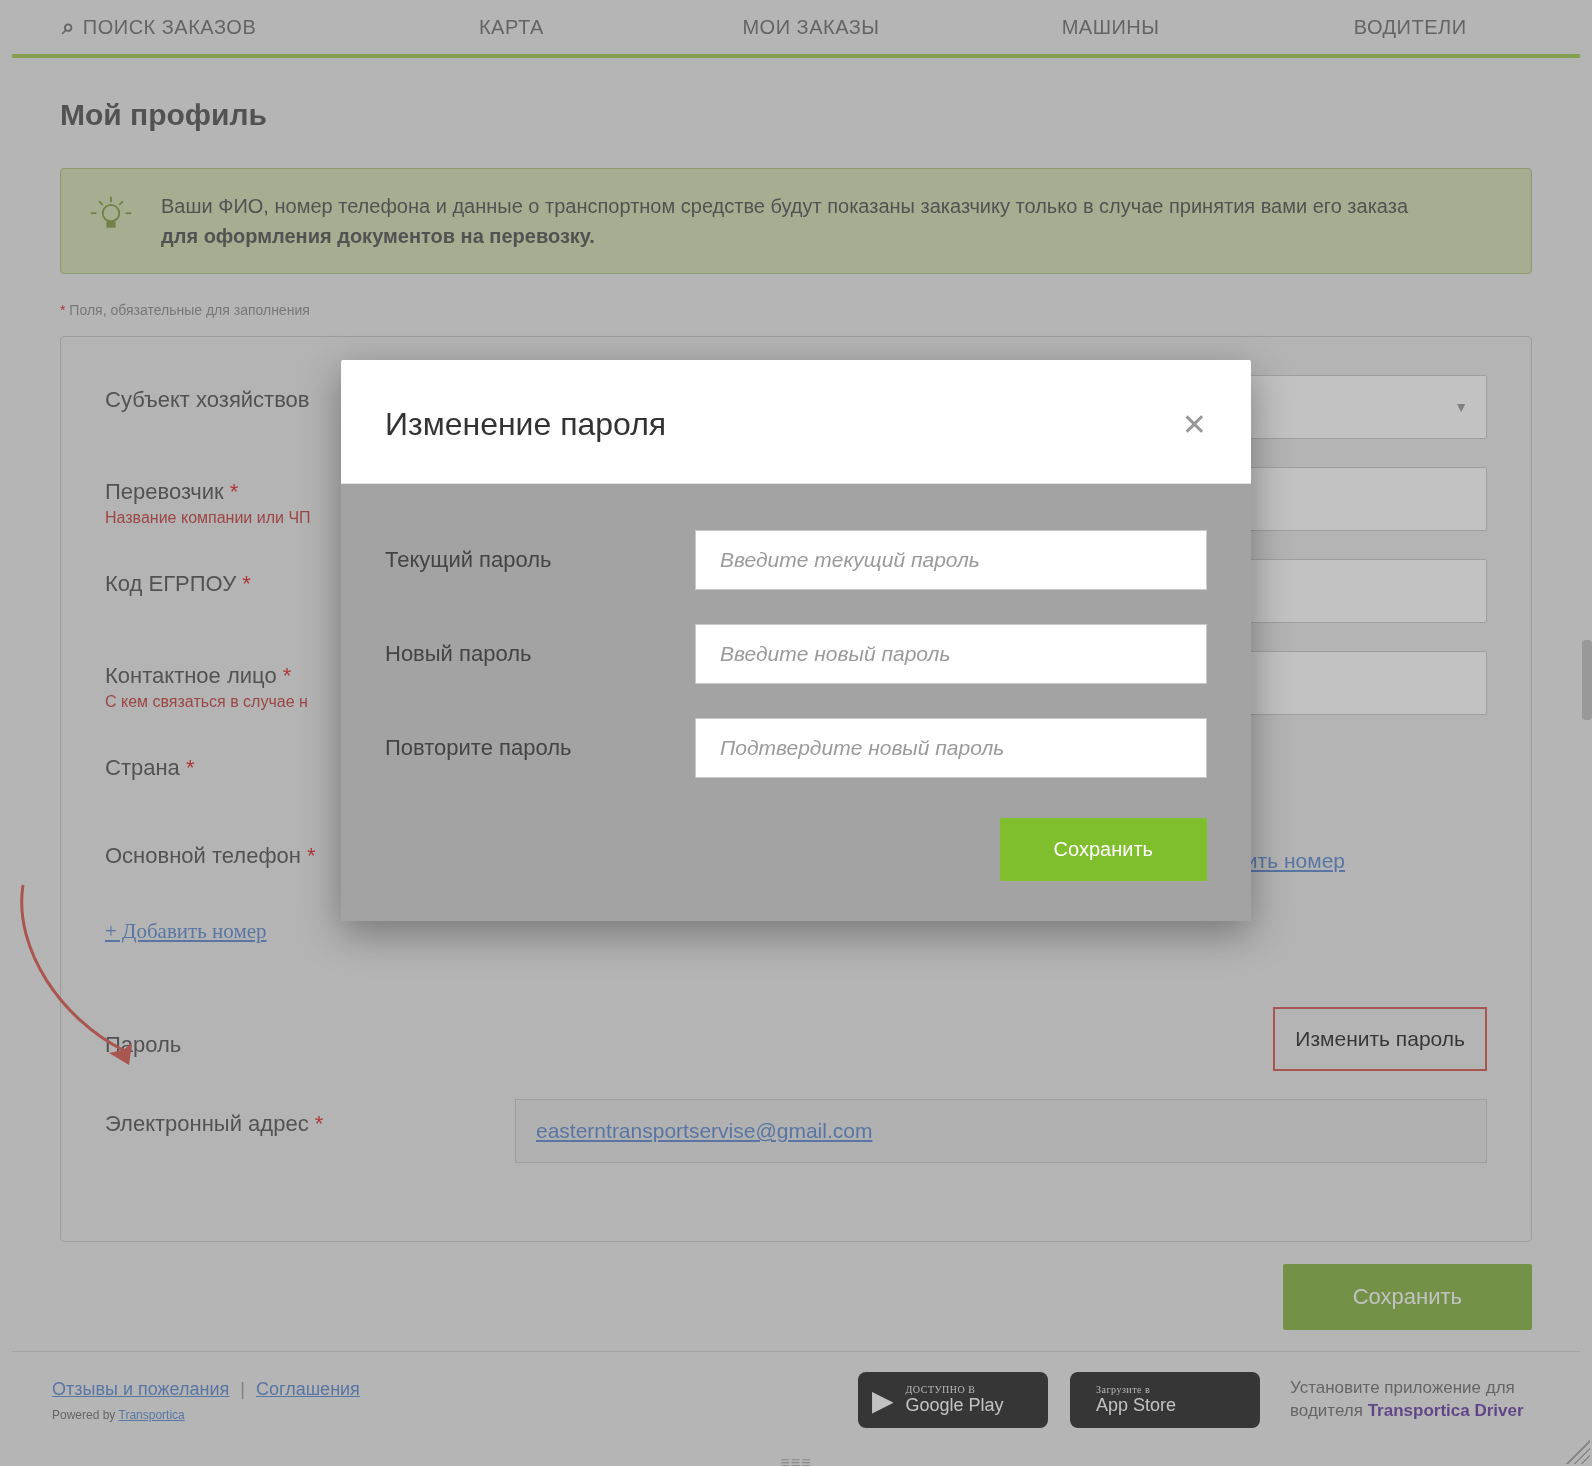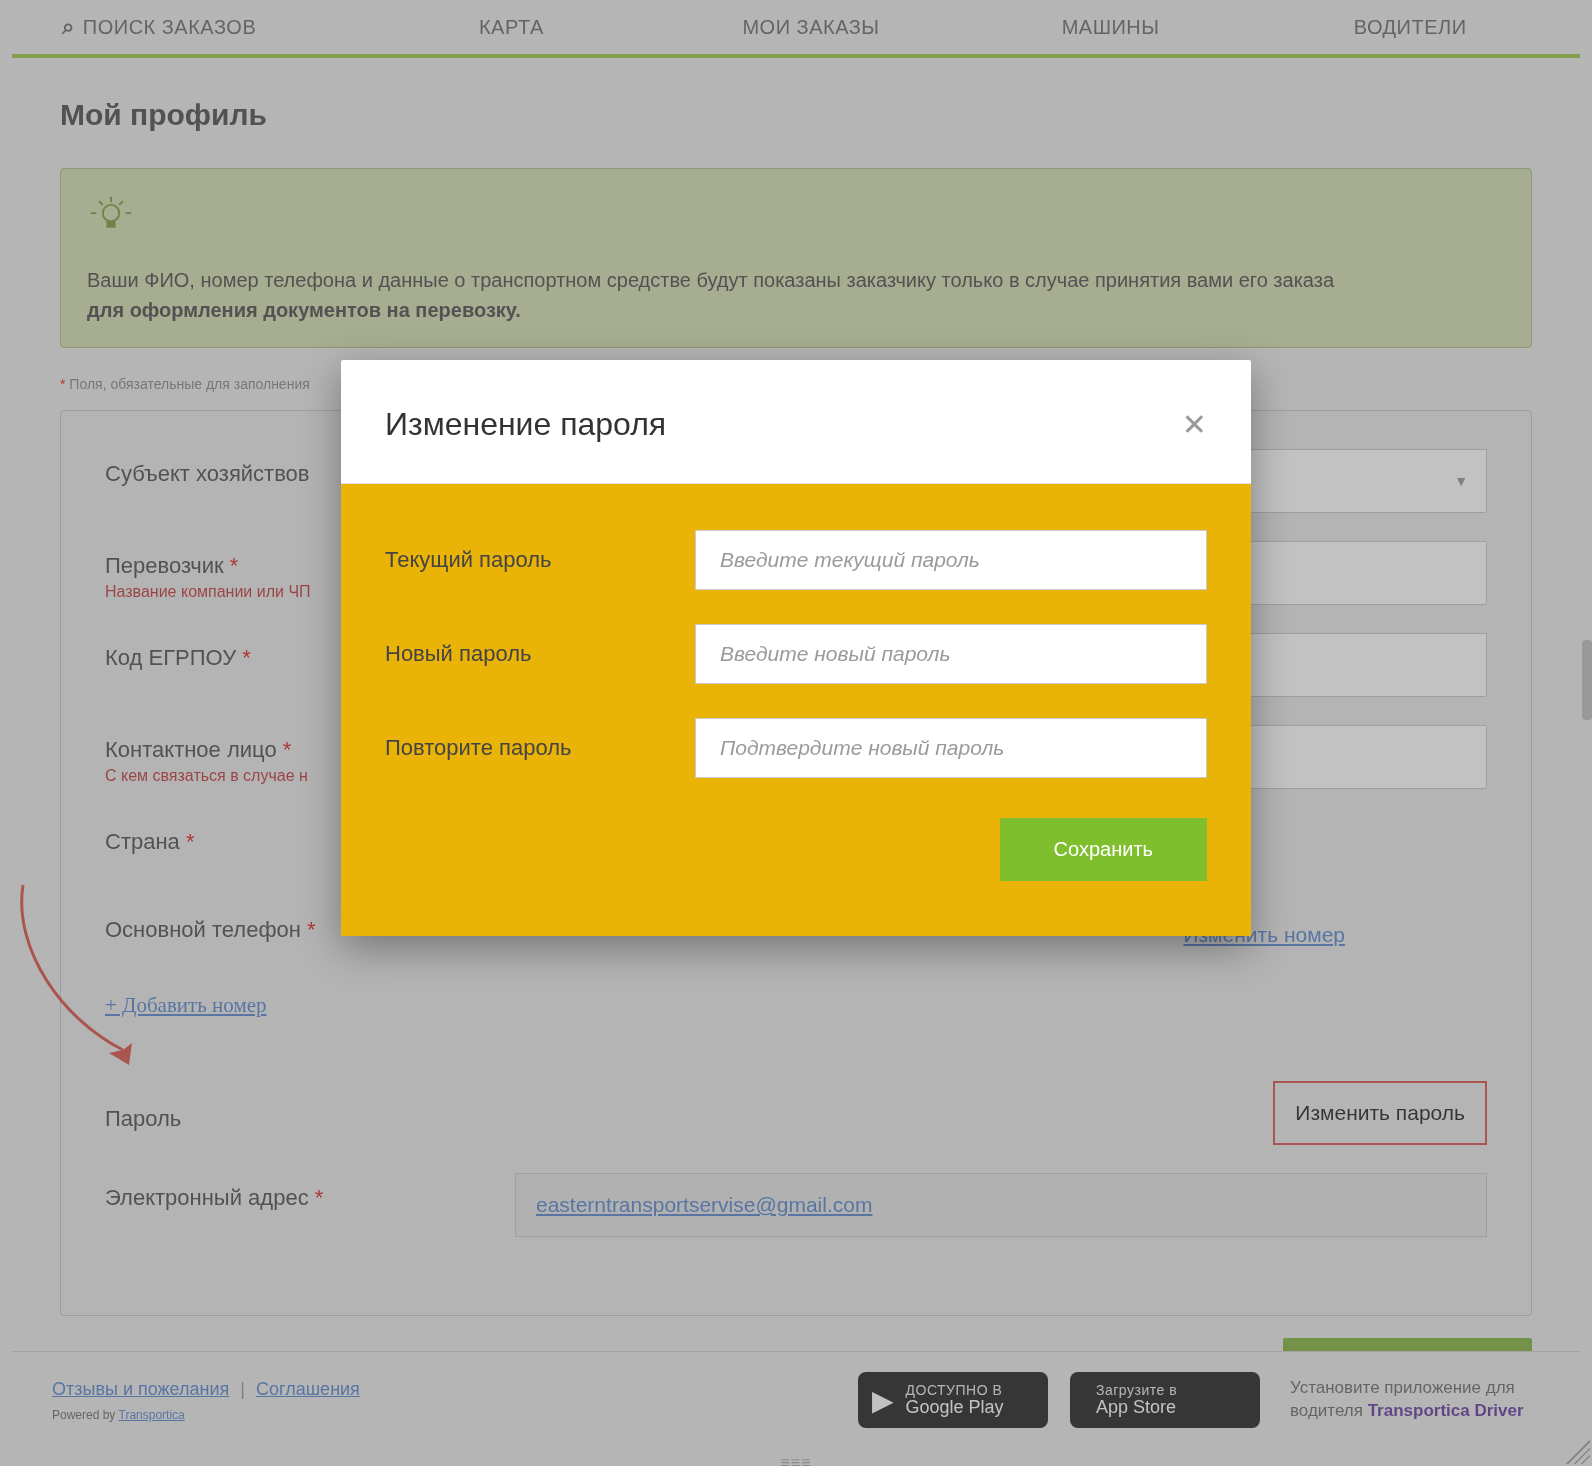--- a/index.html
+++ b/index.html
@@ -56,21 +56,20 @@
   }
   .info-banner {
     background: #cdd9a5;
     border: 1px solid #9eb46c;
     border-radius: 4px;
     padding: 22px 26px;
     display: flex;
     align-items: flex-start;
     gap: 26px;
     margin-bottom: 28px;
-    flex-direction: column;
   }
   .bulb {
     width: 48px; height: 48px; flex: none;
     display:flex; align-items:center; justify-content:center;
   }
   .banner-text { font-size: 20px; line-height: 1.5; color:#333; }
   .banner-text .bold { font-weight: bold; }
   .req-note { font-size: 14px; color:#777; margin-bottom: 18px; }
   .req-note .star, .star { color: #d00; }
   .form-card {
@@ -192,21 +191,21 @@
     display: flex; gap: 22px; align-items: center;
   }
   .store-badge {
     background:#000; color:#fff; border-radius: 8px;
     width: 190px; height: 56px;
     display:flex; align-items:center; gap:12px;
     padding: 0 14px;
   }
   .store-badge .icon { font-size: 28px; }
   .store-badge .txt { line-height:1.05; }
-  .store-badge .small { font-size: 14px; letter-spacing:.5px; display:block; opacity:.9; }
+  .store-badge .small { font-size: 10px; letter-spacing:.5px; display:block; opacity:.9;font-family:Liberation Serif, serif; }
   .store-badge .big { font-size: 18px; font-weight:500; }
   .footer-driver {
     width: 250px;
     margin-left: 30px;
     font-size: 17px;
     color:#555;
     line-height:1.35;
   }
   .footer-driver b { color:#4c1d95; }
   .drag-handle {
@@ -251,22 +250,22 @@
     box-shadow: 0 12px 40px rgba(0,0,0,.35);
   }
   .modal-head {
     display:flex; align-items:center; justify-content: space-between;
     padding: 46px 44px 40px 44px;
     border-bottom: 1px solid #e2e2e2;
   }
   .modal-head h2 { font-size: 32px; font-weight: 500; color:#333; }
   .modal-close { font-size: 30px; color:#999; cursor:pointer; background:none; border:none; }
   .modal-body {
-    background:#eab308;
-    padding: 46px 44px 55px 44px;
+    background:#a3a3a3;
+    padding: 46px 44px 40px 44px;
   }
   .m-row { display:flex; align-items:center; margin-bottom: 34px; }
   .m-row .m-lbl { flex: 0 0 310px; font-size: 22px; color:#444; }
   .m-row input {
     flex: 1; height: 60px;
     border: 1px solid #c9c9c9;
     background:#fff;
     padding: 0 24px;
     font-size: 21px;
     font-style: italic;

